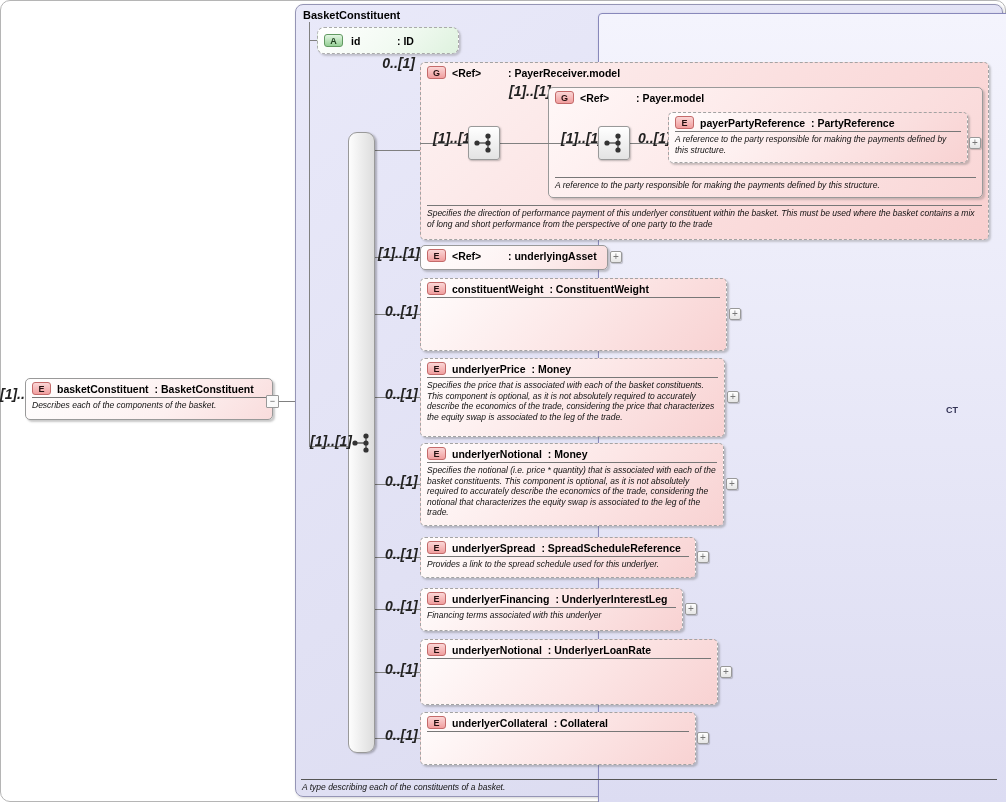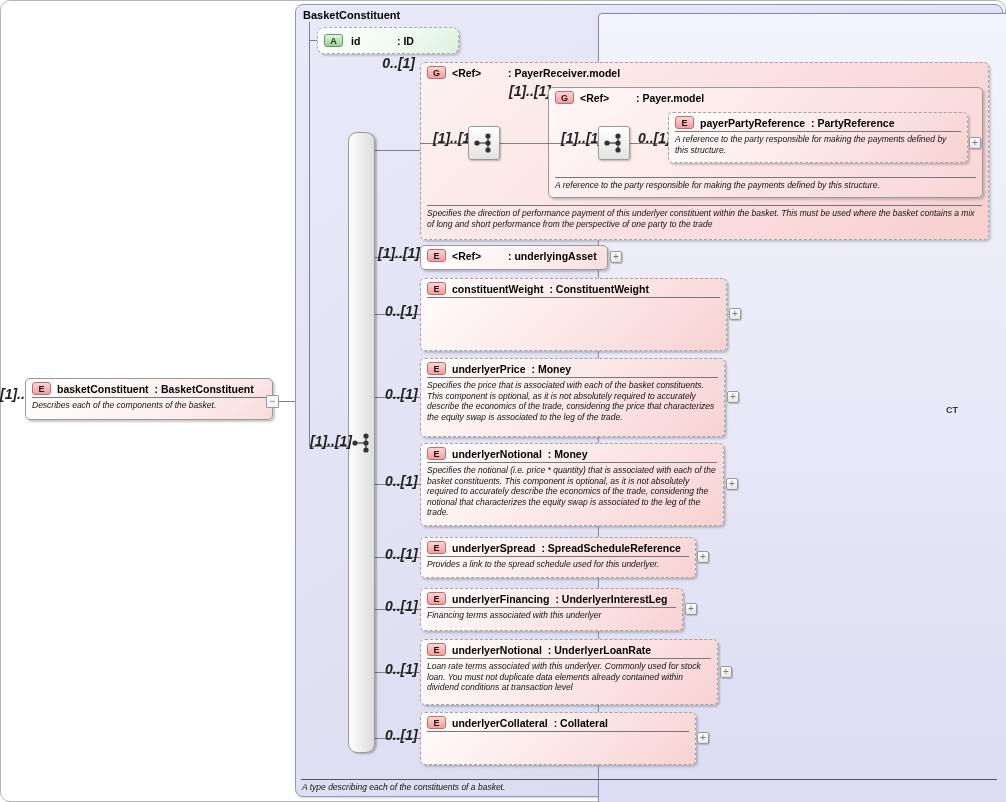--- a/index.html
+++ b/index.html
@@ -241,21 +241,20 @@
   <div class="plus" style="left:685px;top:603px;">+</div>
 
   <div class="cardl" style="left:385px;top:661px;width:30px;">0..[1]</div>
   <div class="ebox" style="left:420px;top:639px;width:298px;height:66px;">
     <div class="ehead">
       <span class="badge e">E</span>
       <span class="ename">underlyerNotional</span>
       <span class="etype">: UnderlyerLoanRate</span>
     </div>
     <div class="esep"></div>
-    <div class="eanno">Loan rate terms associated with this underlyer. Commonly used for stock loan. You must not duplicate data elements already contained within dividend conditions at transaction level</div>
   </div>
   <div class="plus" style="left:720px;top:666px;">+</div>
 
   <div class="cardl" style="left:385px;top:727px;width:30px;">0..[1]</div>
   <div class="ebox" style="left:420px;top:712px;width:276px;height:53px;">
     <div class="ehead">
       <span class="badge e">E</span>
       <span class="ename">underlyerCollateral</span>
       <span class="etype">: Collateral</span>
     </div>

